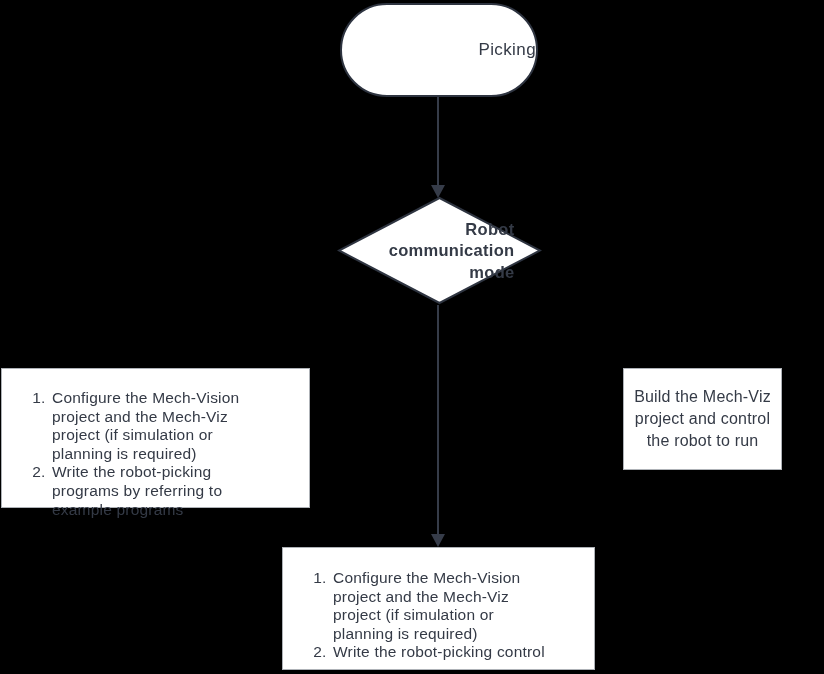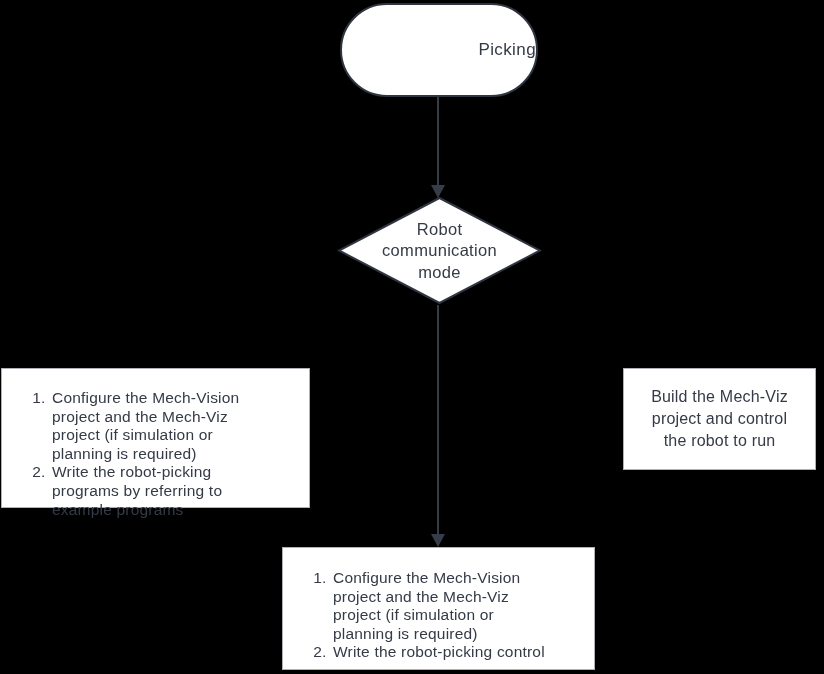--- a/index.html
+++ b/index.html
@@ -57,36 +57,36 @@
     position: absolute;
     left: 337px; top: 196px;
     width: 205px; height: 109px;
   }
   .diamond-wrap svg { position: absolute; left: 0; top: 0; }
   .diamond-label {
     position: absolute;
     left: 50%; top: 50%;
     transform: translate(-50%, -50%);
     width: 150px;
-    text-align: center;
+    text-align: right;
     font-size: 16.5px;
     line-height: 21.5px;
     letter-spacing: 0.3px;
-    font-weight: 400;
+    font-weight: 700;
   }
 
   
   .box {
     position: absolute;
     background: var(--node-fill, #fff);
     border: 1px solid var(--box-border, #aeb2b7);
   }
   .left-box   { left: 1px;   top: 368px; width: 309px; height: 140px; padding: 4px 2px 0 8px; }
   .bottom-box { left: 282px; top: 547px; width: 313px; height: 123px; padding: 5px 2px 0 8px; }
-  .right-box  { left: 623px; top: 368px; width: 193px; height: 102px;
+  .right-box  { left: 623px; top: 368px; width: 159px; height: 102px;
                 display: flex; align-items: center; justify-content: center; }
 
   .box ol {
     margin: 16px;
     padding-left: 24px;
     font-size: 15.5px;
     line-height: 18.6px;
     letter-spacing: 0.2px;
   }
   .box ol li {

